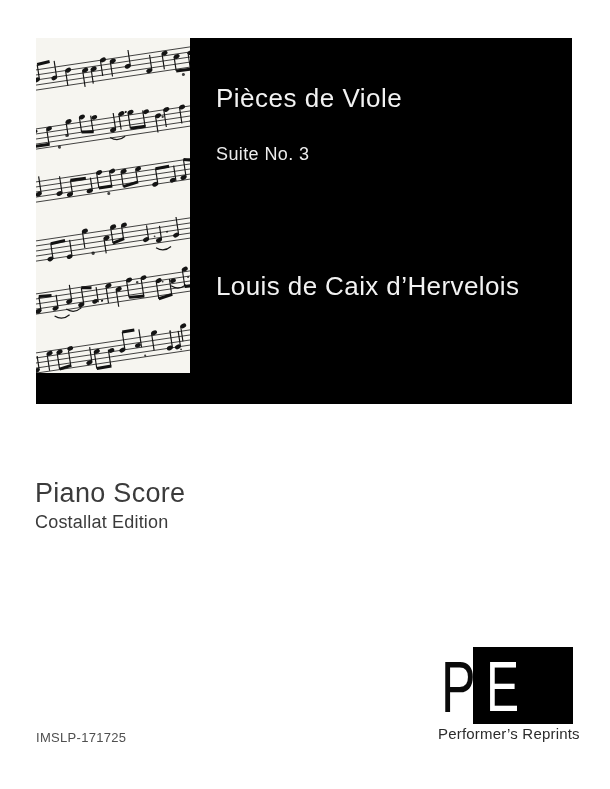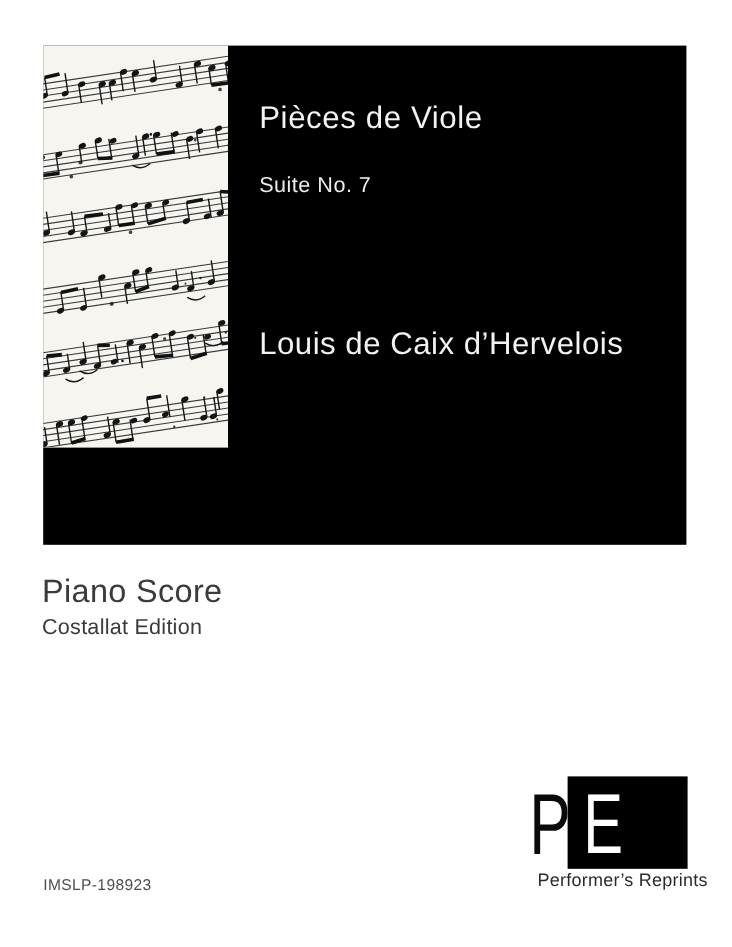--- a/index.html
+++ b/index.html
@@ -1,21 +1,21 @@
 <!DOCTYPE html>
 <html><head>
 <meta charset="utf-8">
 <style>
   html,body{margin:0;padding:0;}
   body{
     width:610px;height:789px;position:relative;background:#ffffff;
     font-family:"Liberation Sans",sans-serif;overflow:hidden;
   }
   .banner{
-    position:absolute;left:36px;top:38px;width:536px;height:416px;
+    position:absolute;left:36px;top:38px;width:536px;height:366px;
     background:#000000;
   }
   .manuscript{
     position:absolute;left:0;top:0;width:154px;height:335px;
     background:#f6f5f0;overflow:hidden;
   }
   .manuscript svg{display:block;}
   .banner-text{position:absolute;left:180px;top:0;right:10px;color:#f0f0f0;}
   .cover-title{
     position:absolute;left:0;top:45px;font-size:26px;font-weight:300;
@@ -32,21 +32,21 @@
   .score-type{
     position:absolute;left:35px;top:478px;font-size:27px;font-weight:300;
     color:#3b3b3b;letter-spacing:0.3px;text-align:right;
   }
   .edition{
     position:absolute;left:35px;top:512px;font-size:18px;font-weight:400;
     color:#3b3b3b;letter-spacing:0.2px;
   }
   .pe-logo{position:absolute;left:437px;top:637px;width:140px;height:95px;}
   .publisher-name{
-    position:absolute;left:448px;top:725px;width:140px;text-align:center;
+    position:absolute;left:438px;top:725px;width:140px;text-align:center;
     font-size:15px;color:#2b2b2b;letter-spacing:0.2px;white-space:nowrap;
   }
   .catalog-number{
     position:absolute;left:36px;top:730px;font-size:13px;color:#4f4f4f;
     letter-spacing:0.3px;
   }
 </style>
 </head>
 <body>
 
@@ -312,29 +312,29 @@
           <ellipse cx="210.69219394493848" cy="17.490803628461435" rx="3" ry="2.1" transform="rotate(-18 210.69219394493848 17.5)"></ellipse>
           <line x1="213.29219394493848" y1="17.5" x2="213.29219394493848" y2="2.5713447611778975" stroke="#141414" stroke-width="1.15"></line>
           <circle cx="158.14616733929142" cy="17.986704539507627" r="0.942939456156455" opacity="0.8"></circle>
           <circle cx="150.0408886326477" cy="-1.5255690882913768" r="1.0154606054536999" opacity="0.8"></circle>
           <circle cx="121.75917677814141" cy="18.798445909284055" r="1.0436210560845212" opacity="0.8"></circle>
         </g>
       </svg>
   </div>
   <div class="banner-text">
     <div class="cover-title">Pièces de Viole</div>
-    <div class="cover-subtitle">Suite No. 7</div>
+    <div class="cover-subtitle">Suite No. 3</div>
     <div class="cover-composer">Louis de Caix d’Hervelois</div>
   </div>
 </div>
 
 <div class="score-type">Piano Score</div>
 <div class="edition">Costallat Edition</div>
 
 <svg class="pe-logo" viewBox="0 0 140 95">
   <rect x="36" y="10" width="100" height="77" fill="#000000"></rect>
   <text x="0" y="0" transform="translate(4 75) scale(0.72 1)" font-family="Liberation Sans, sans-serif" font-size="72" fill="#0a0a0a">P</text>
   <text x="0" y="0" transform="translate(49 74) scale(0.70 1)" font-family="Liberation Sans, sans-serif" font-size="71" fill="#ffffff">E</text>
 </svg>
 
 <div class="publisher-name">Performer’s Reprints</div>
 
-<div class="catalog-number">IMSLP-198923</div>
+<div class="catalog-number">IMSLP-171725</div>
 
 </body></html>

